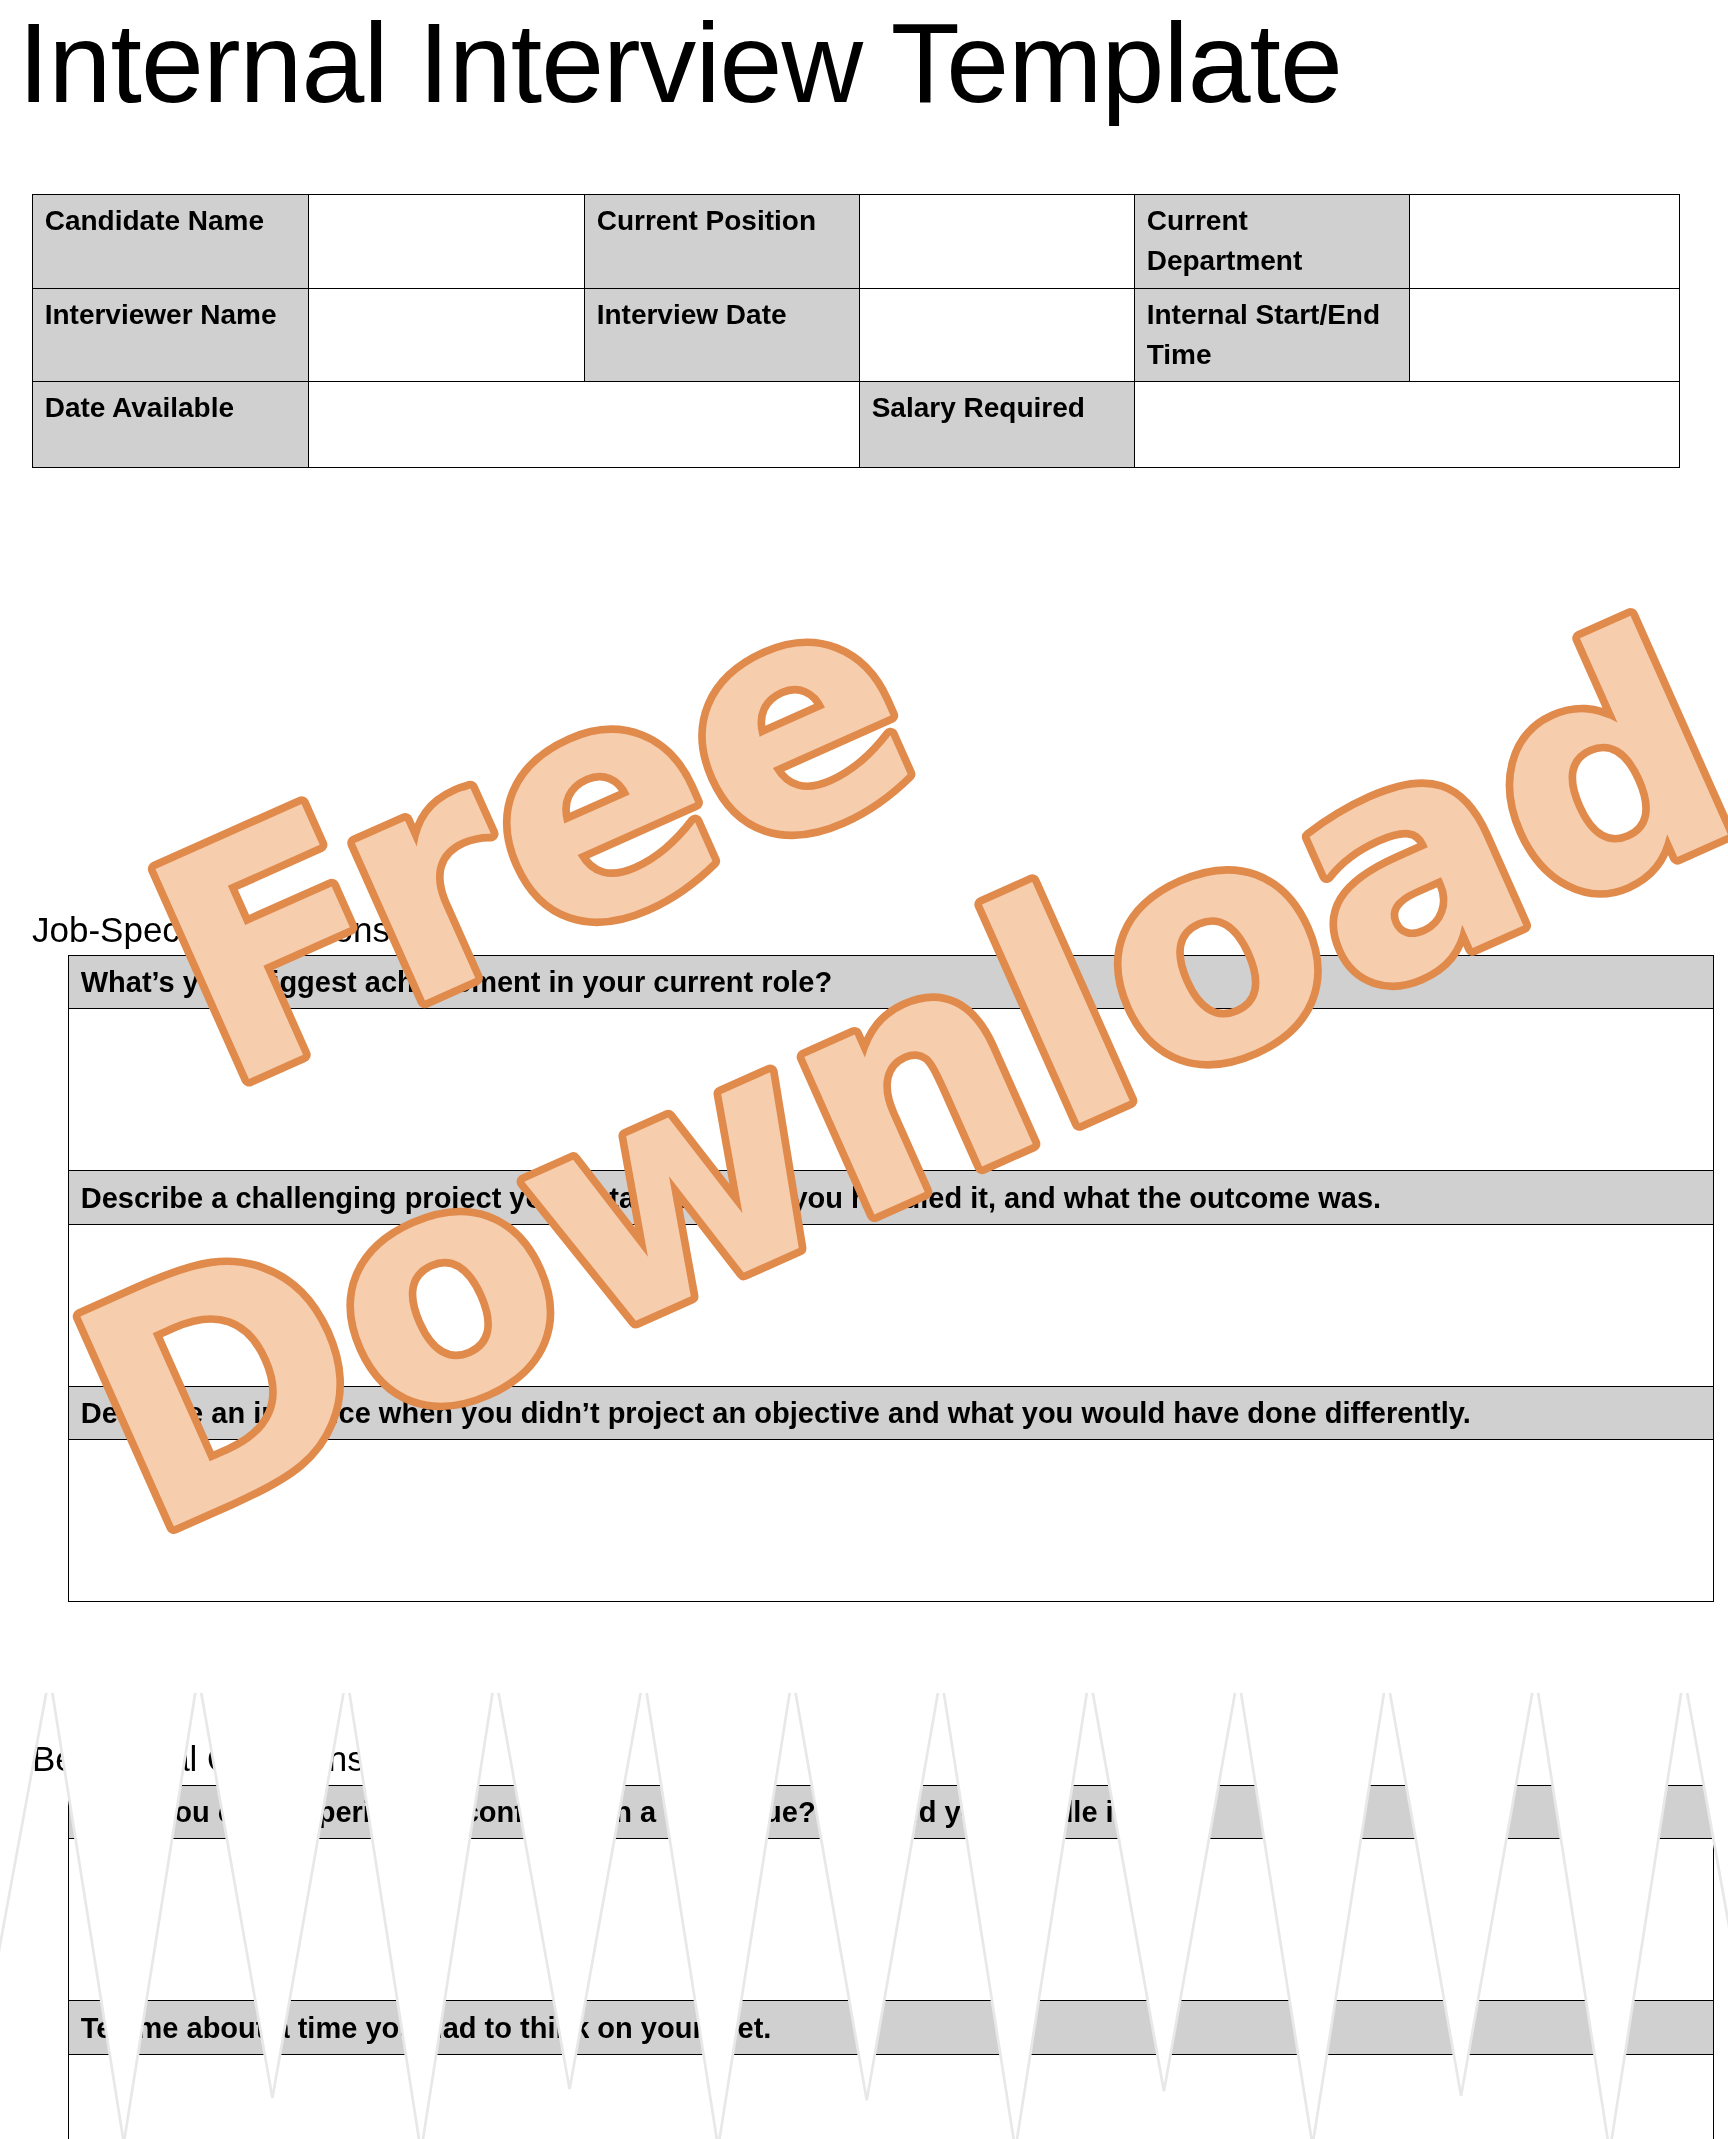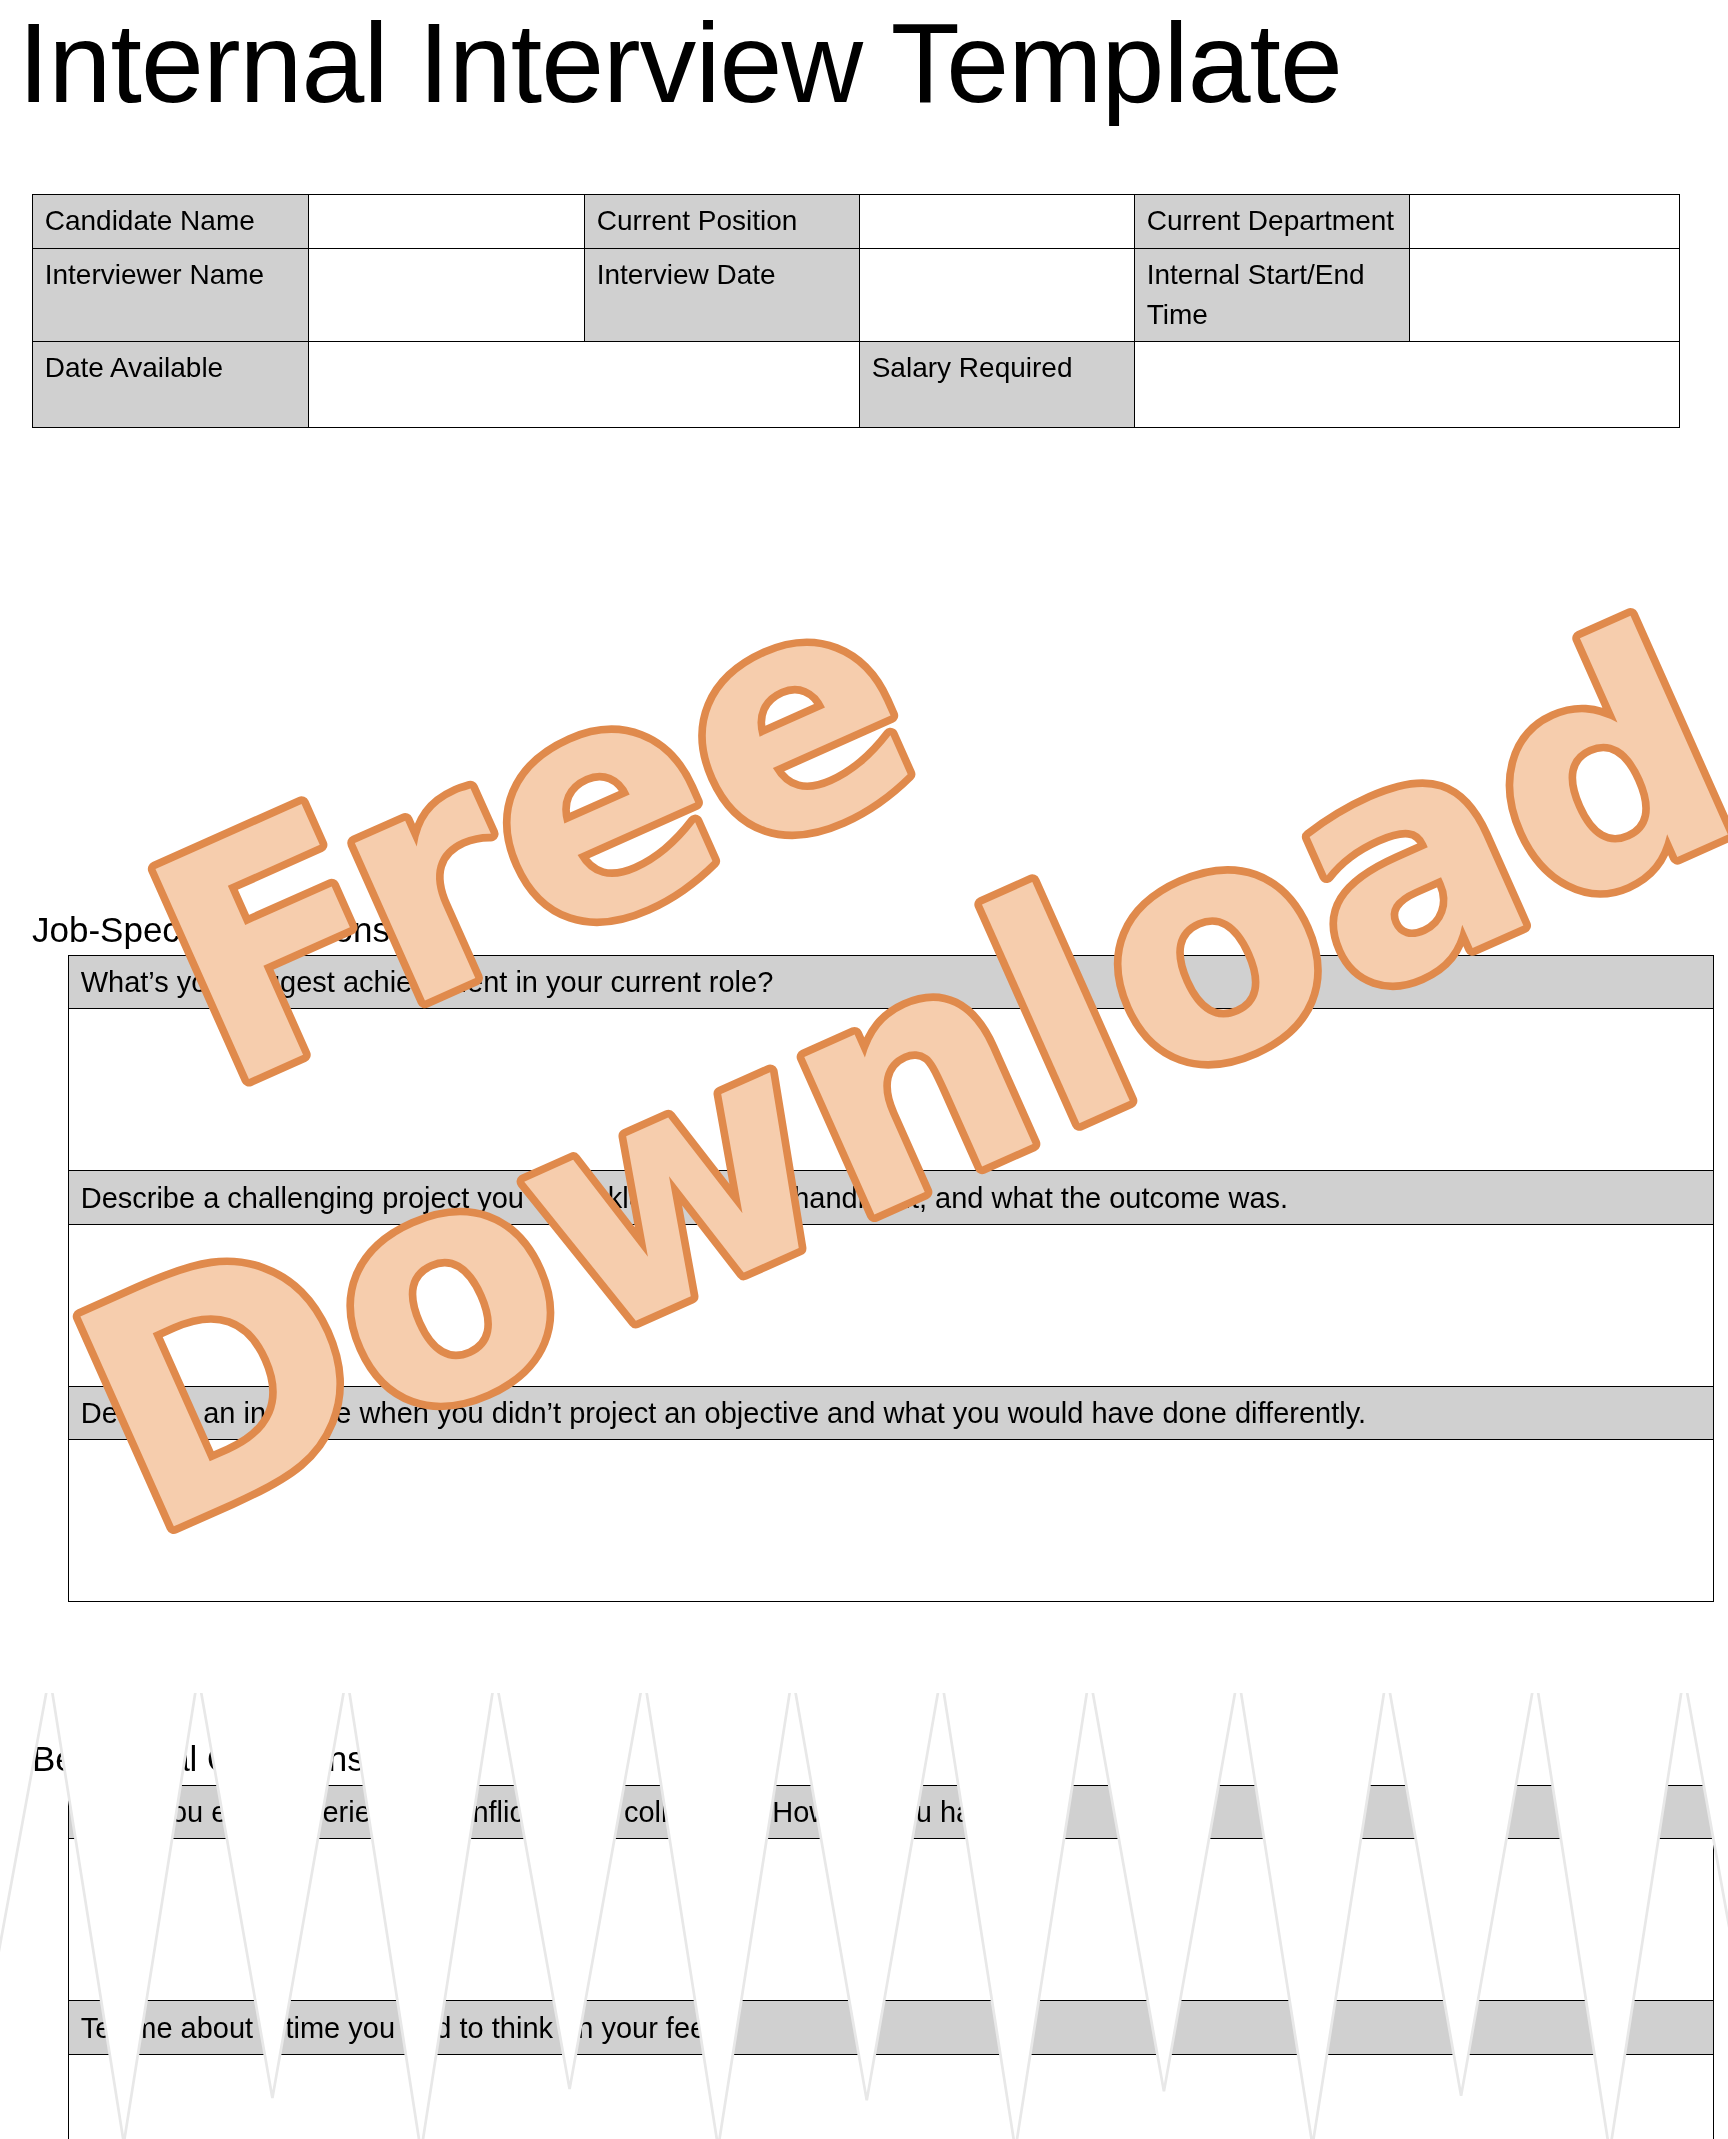--- a/index.html
+++ b/index.html
@@ -34,21 +34,21 @@
     border-collapse: collapse;
     table-layout: fixed;
     background: #ffffff;
   }
   .doc-table td {
     border: 1.4px solid #000000;
     vertical-align: top;
     padding: 6.3px 10px 6.3px 11.7px;
     font-size: 28px;
     line-height: 40px;
-    font-weight: 400;
+    font-weight: 700;
     background: #ffffff;
     box-sizing: border-box;
   }
   .doc-table td.lbl {
     background: #d0d0d0;
   }
   .doc-table td.blank {
     background: #ffffff;
   }
 

